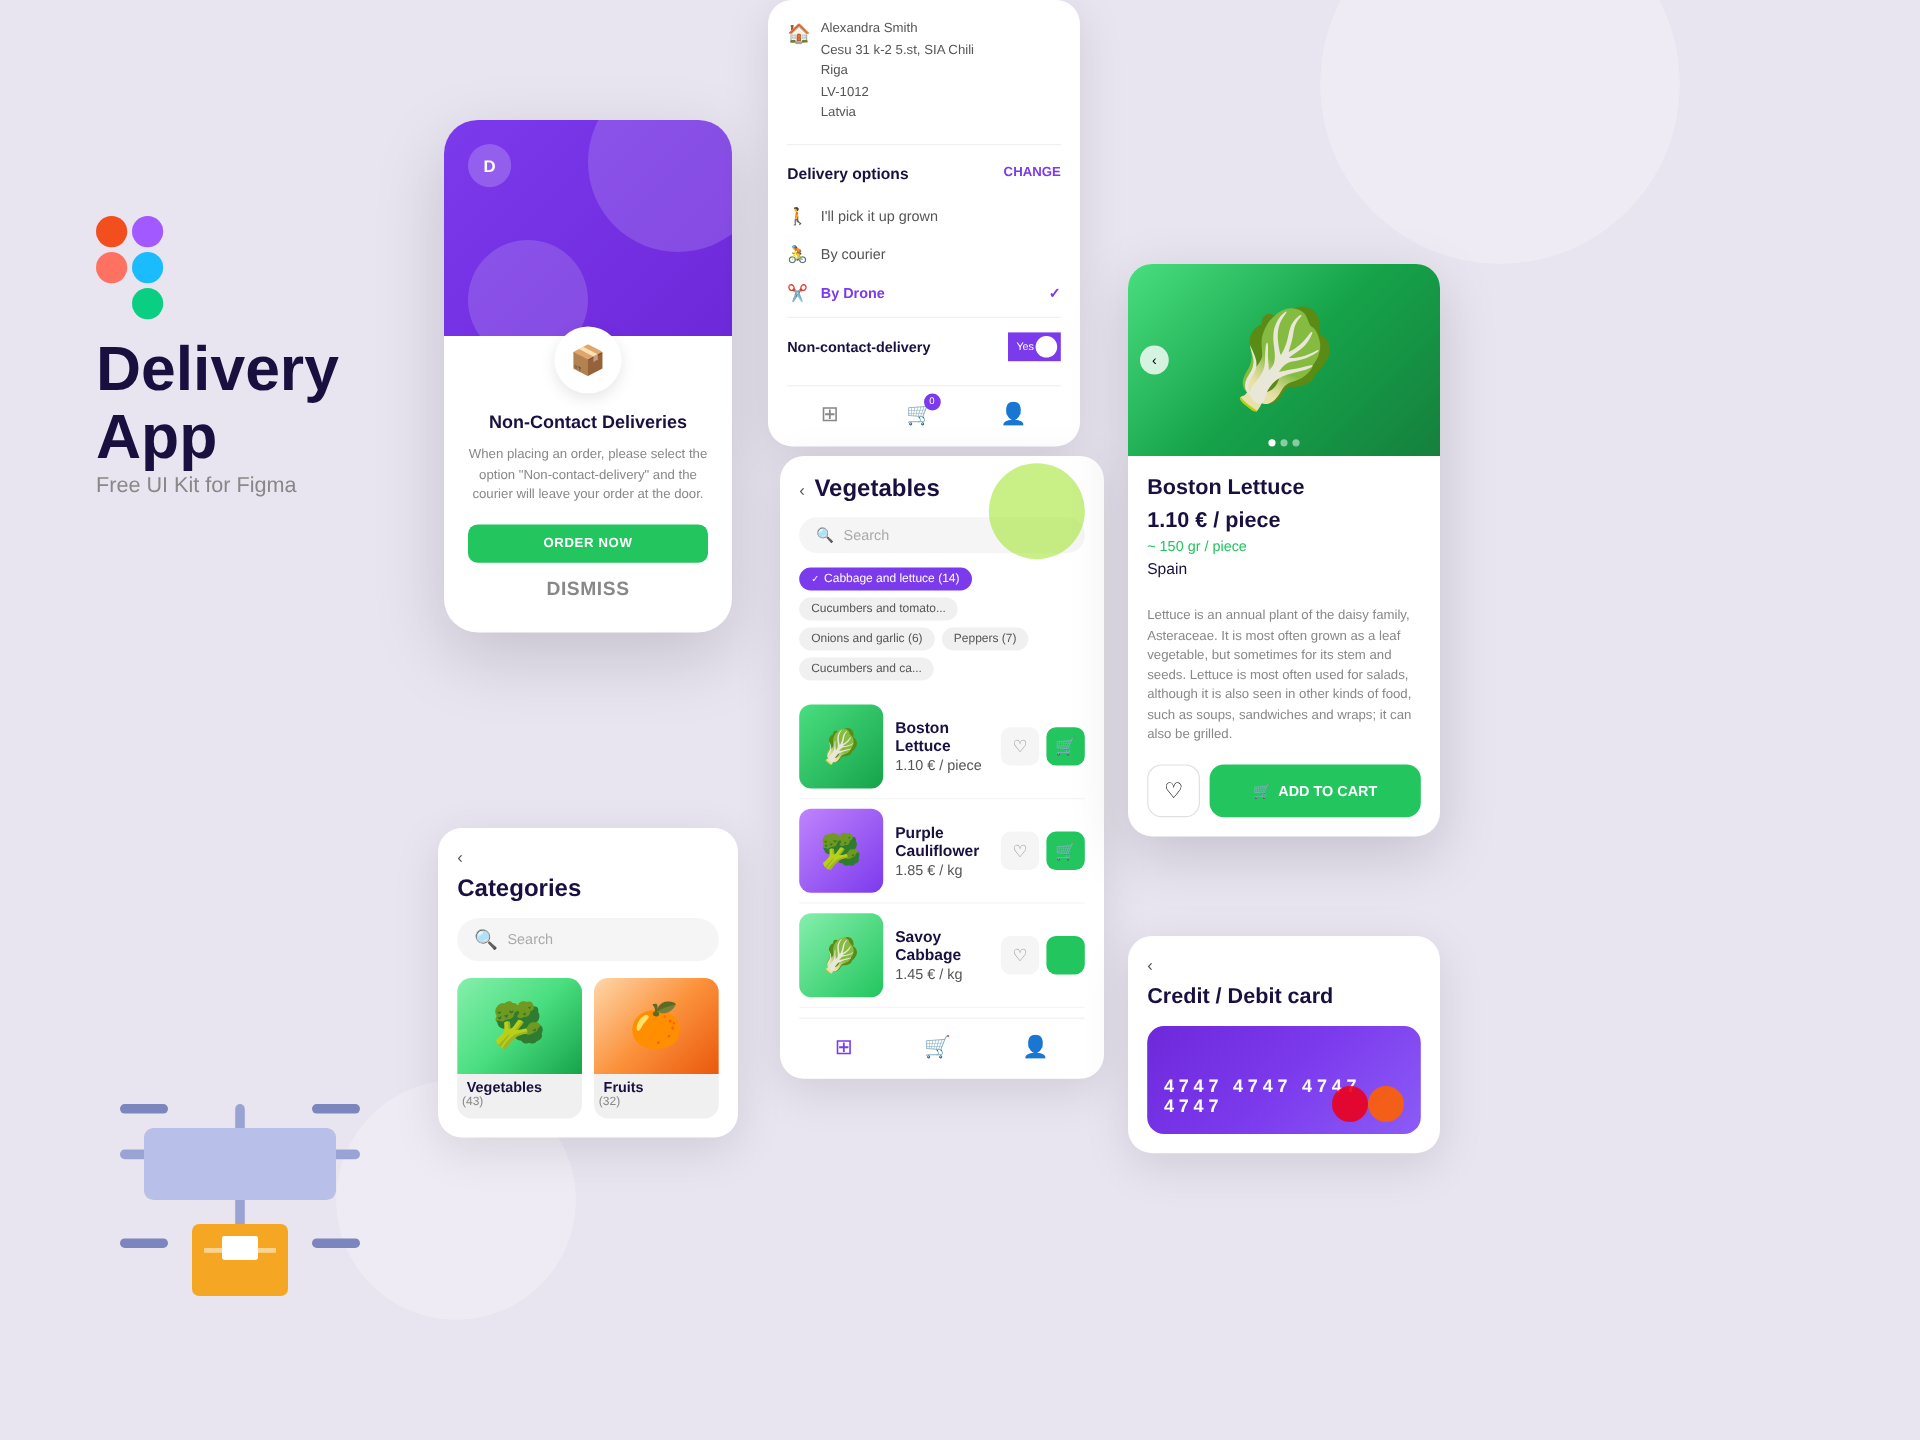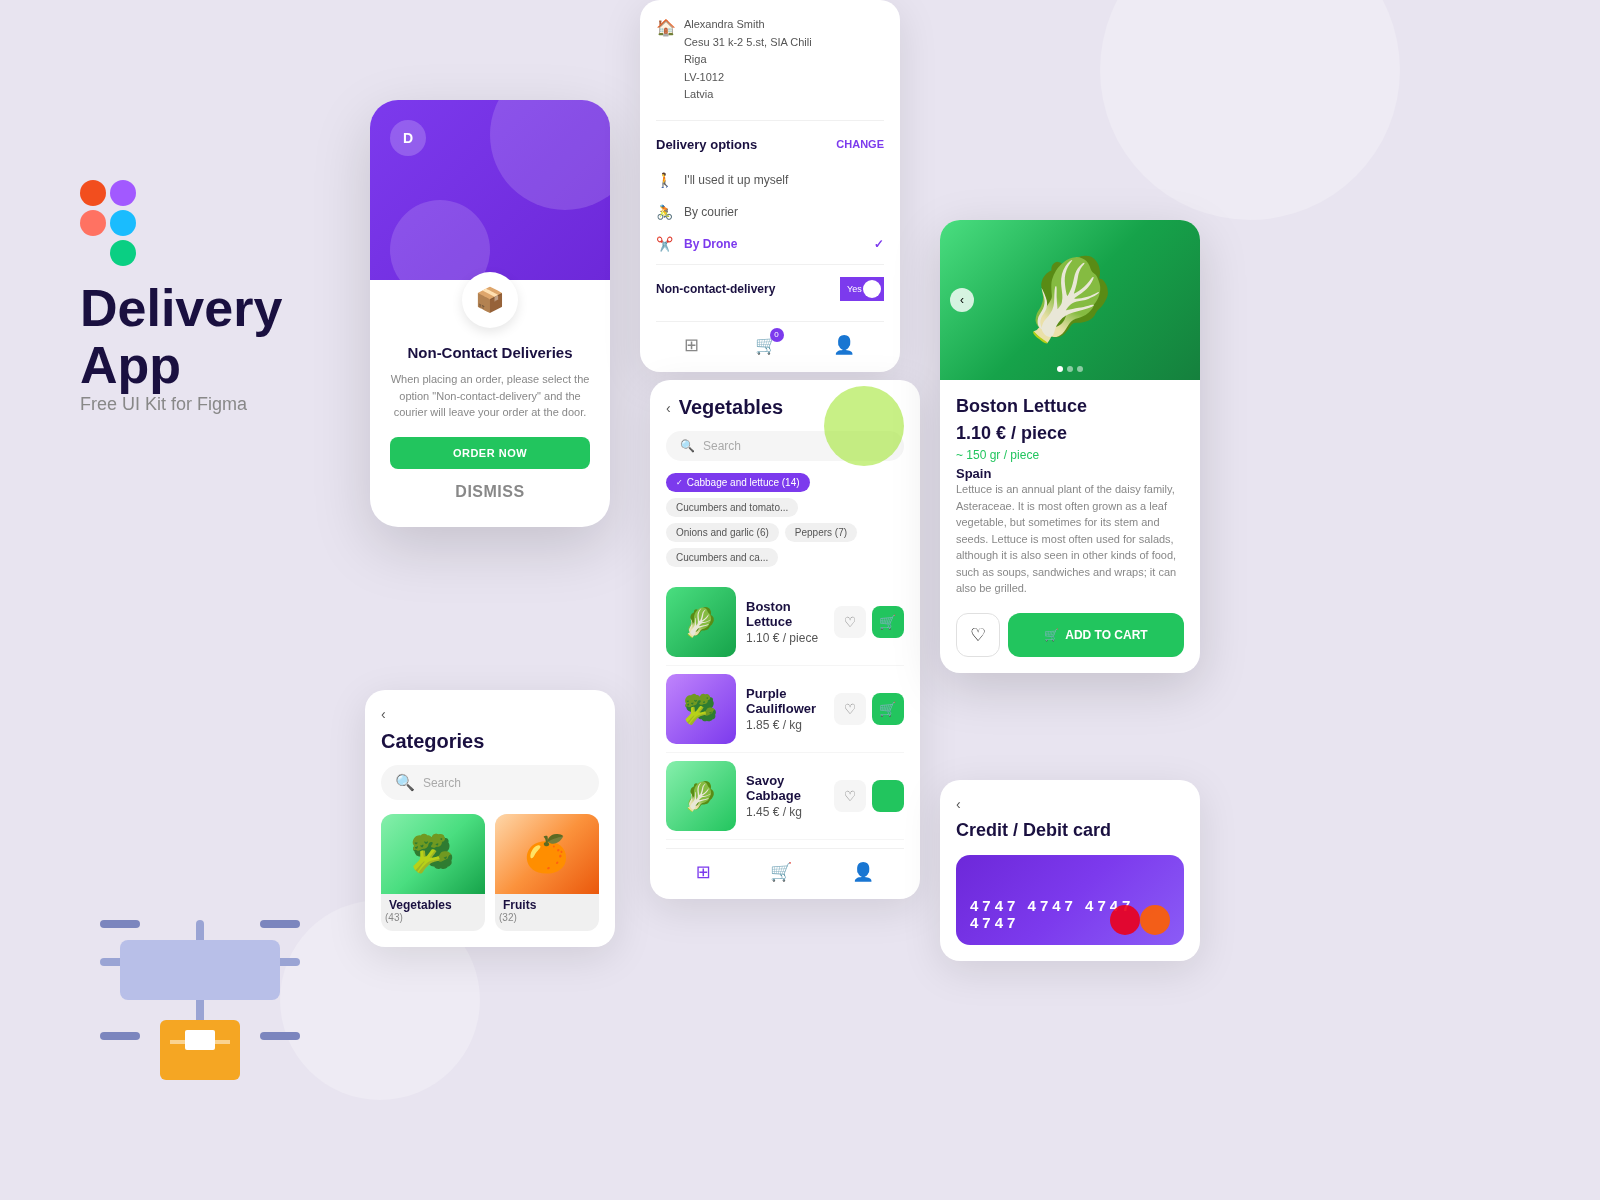--- a/index.html
+++ b/index.html
@@ -561,21 +561,21 @@
       width: 6px;
       height: 6px;
       border-radius: 50%;
       background: rgba(255,255,255,0.5);
     }
     .product-dot.active { background: white; }
     .product-body { padding: 16px; }
     .product-name { font-size: 18px; font-weight: 700; color: #1a1040; margin-bottom: 6px; }
     .product-price { font-size: 18px; font-weight: 700; color: #1a1040; margin-bottom: 4px; }
     .price-sub { font-size: 12px; color: #22c55e; margin-bottom: 4px; }
-    .product-origin { font-size: 13px; font-weight: 700; color: #1a1040; margin-bottom: 0; }
+    .product-origin { font-size: 13px; font-weight: 400; color: #1a1040; margin-bottom: 24px; }
     .product-desc { font-size: 11px; color: #888; line-height: 1.5; margin-bottom: 16px; }
     .product-actions {
       display: flex;
       gap: 8px;
     }
     .heart-action {
       width: 44px;
       height: 44px;
       border-radius: 12px;
       border: 1px solid #e0e0e0;
@@ -753,21 +753,21 @@
       <span>LV-1012</span><br>
       <span>Latvia</span>
     </div>
   </div>
   <div class="delivery-options-header">
     <span class="delivery-options-title">Delivery options</span>
     <span class="change-btn">CHANGE</span>
   </div>
   <div class="delivery-option">
     <span class="option-icon">🚶</span>
-    <span>I'll used it up myself</span>
+    <span>I'll pick it up grown</span>
   </div>
   <div class="delivery-option">
     <span class="option-icon">🚴</span>
     <span>By courier</span>
   </div>
   <div class="delivery-option active">
     <span class="option-icon">✂️</span>
     <span>By Drone</span>
     <span class="check-icon">✓</span>
   </div>

